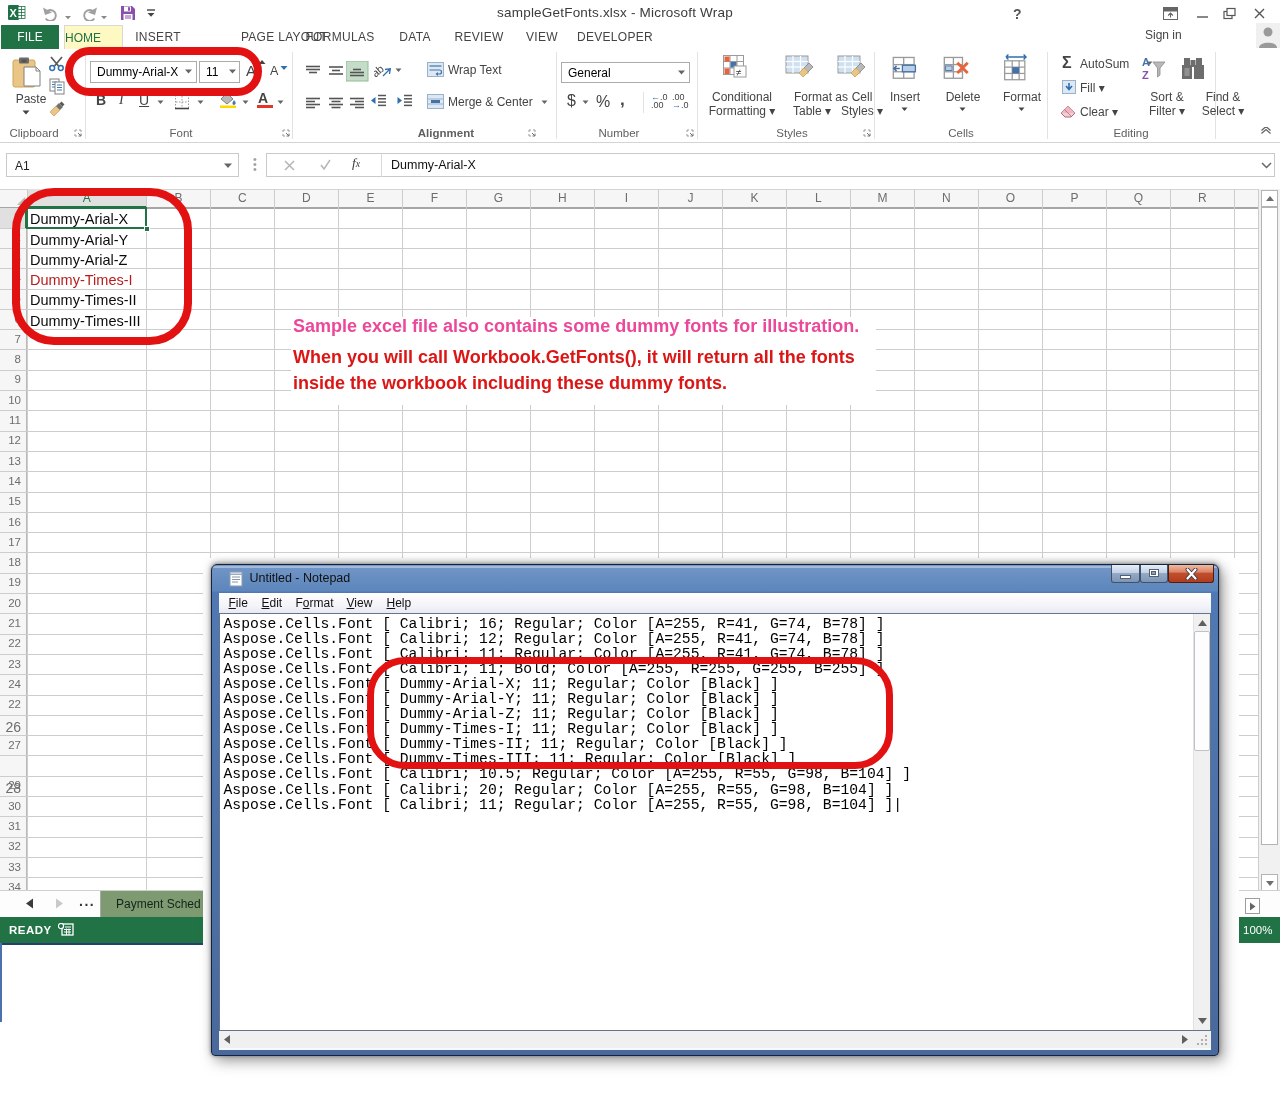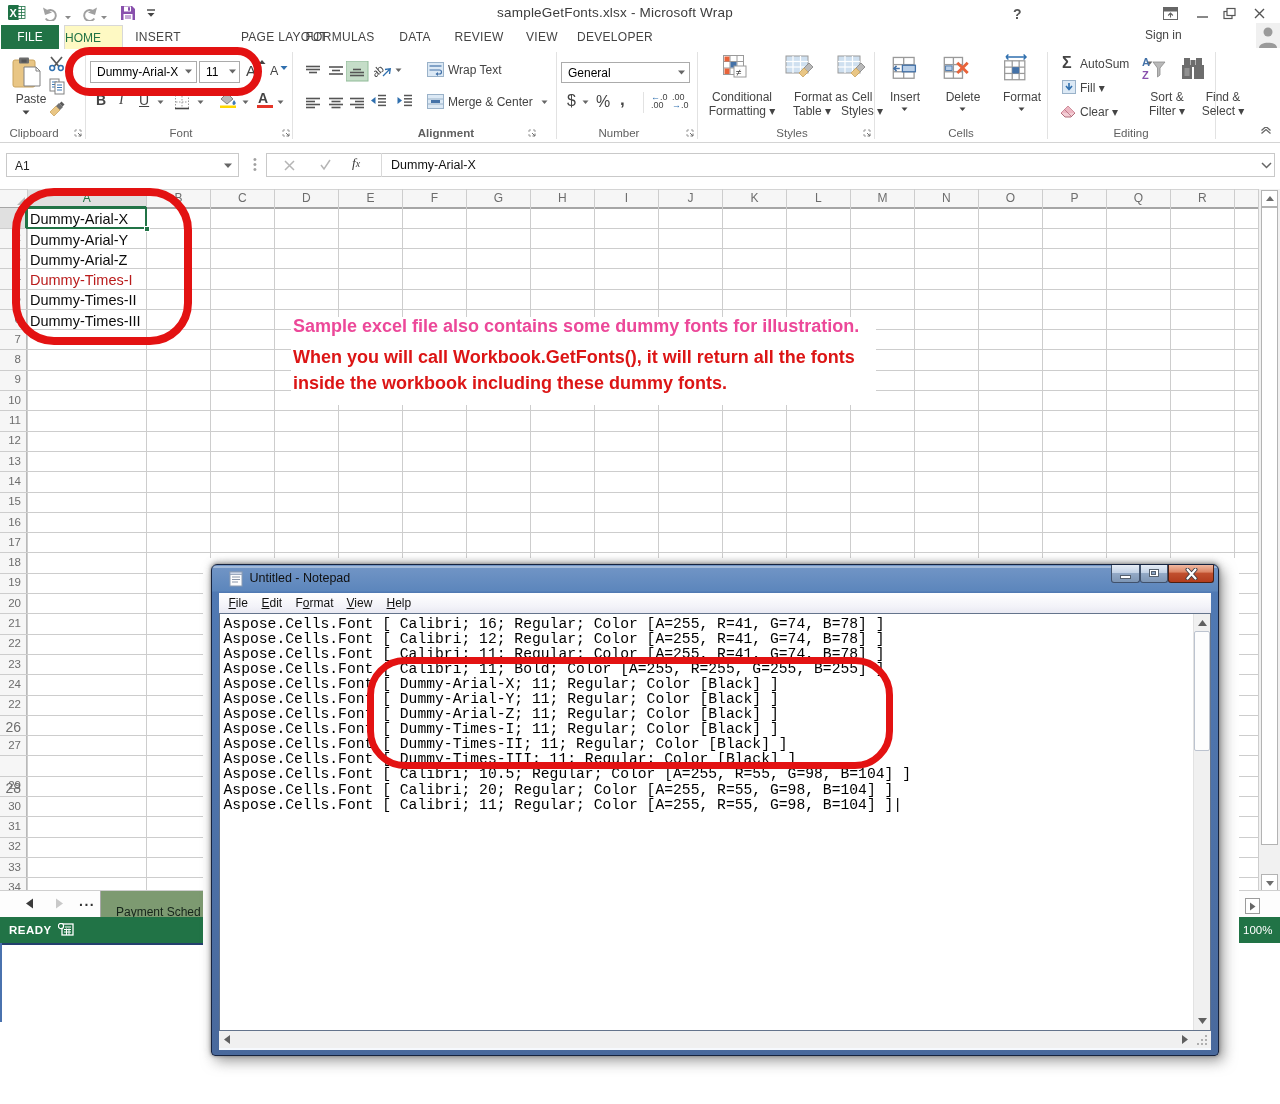--- a/index.html
+++ b/index.html
@@ -567,21 +567,21 @@
   </svg>
 <div style="position:absolute;left:0;top:890px;width:1280px;height:27px;background:#fdfdfd;border-top:1px solid #cfcfcf;"></div>
 <svg class="abs" style="left:25px;top:898px" width="9" height="11" viewBox="0 0 9 11">
     <path d="M8 0.5 v10 L1 5.5 z" fill="#3b3b3b"></path>
   </svg>
 <svg class="abs" style="left:55px;top:898px" width="9" height="11" viewBox="0 0 9 11">
     <path d="M1 0.5 v10 L8 5.5 z" fill="#c9c9c9"></path>
   </svg>
 <div style="position:absolute;left:79px;top:893px;font-size:14px;font-weight:bold;color:#333;letter-spacing:1.5px;">...</div>
 <div style="position:absolute;left:100px;top:891px;width:1px;height:26px;background:#a9a9a9;"></div>
-<div style="position:absolute;left:101px;top:890.5px;width:110px;height:26.5px;background:#7d9a71;color:#15241a;font-size:12px;padding:14px 0 0 15px;">Payment Sched</div>
+<div style="position:absolute;left:101px;top:890.5px;width:110px;height:26.5px;background:#7d9a71;color:#15241a;font-size:12px;padding:6px 0 0 15px;">Payment Sched</div>
 <div style="position:absolute;left:1244.5px;top:898px;width:15px;height:16px;background:#fff;border:1px solid #9c9c9c;"></div>
 <svg class="abs" style="left:1249px;top:901.5px" width="7" height="9" viewBox="0 0 7 9">
     <path d="M1 0.5 v8 L6.5 4.5 z" fill="#666"></path>
   </svg>
 <div style="position:absolute;left:0;top:917px;width:1280px;height:26px;background:#217346;"></div>
 <div style="position:absolute;left:9px;top:924px;font-size:11.5px;color:#fff;letter-spacing:0.5px;font-weight:bold;">READY</div>
 <svg class="abs" style="left:58px;top:923px" width="16" height="13" viewBox="0 0 16 13">
 <rect x="4" y="1" width="11" height="11" fill="none" stroke="#fff" stroke-width="1.3"></rect>
 <circle cx="3" cy="3" r="2.6" fill="#217346" stroke="#fff" stroke-width="1.2"></circle>
 <line x1="7" y1="4" x2="13" y2="4" stroke="#fff"></line>

